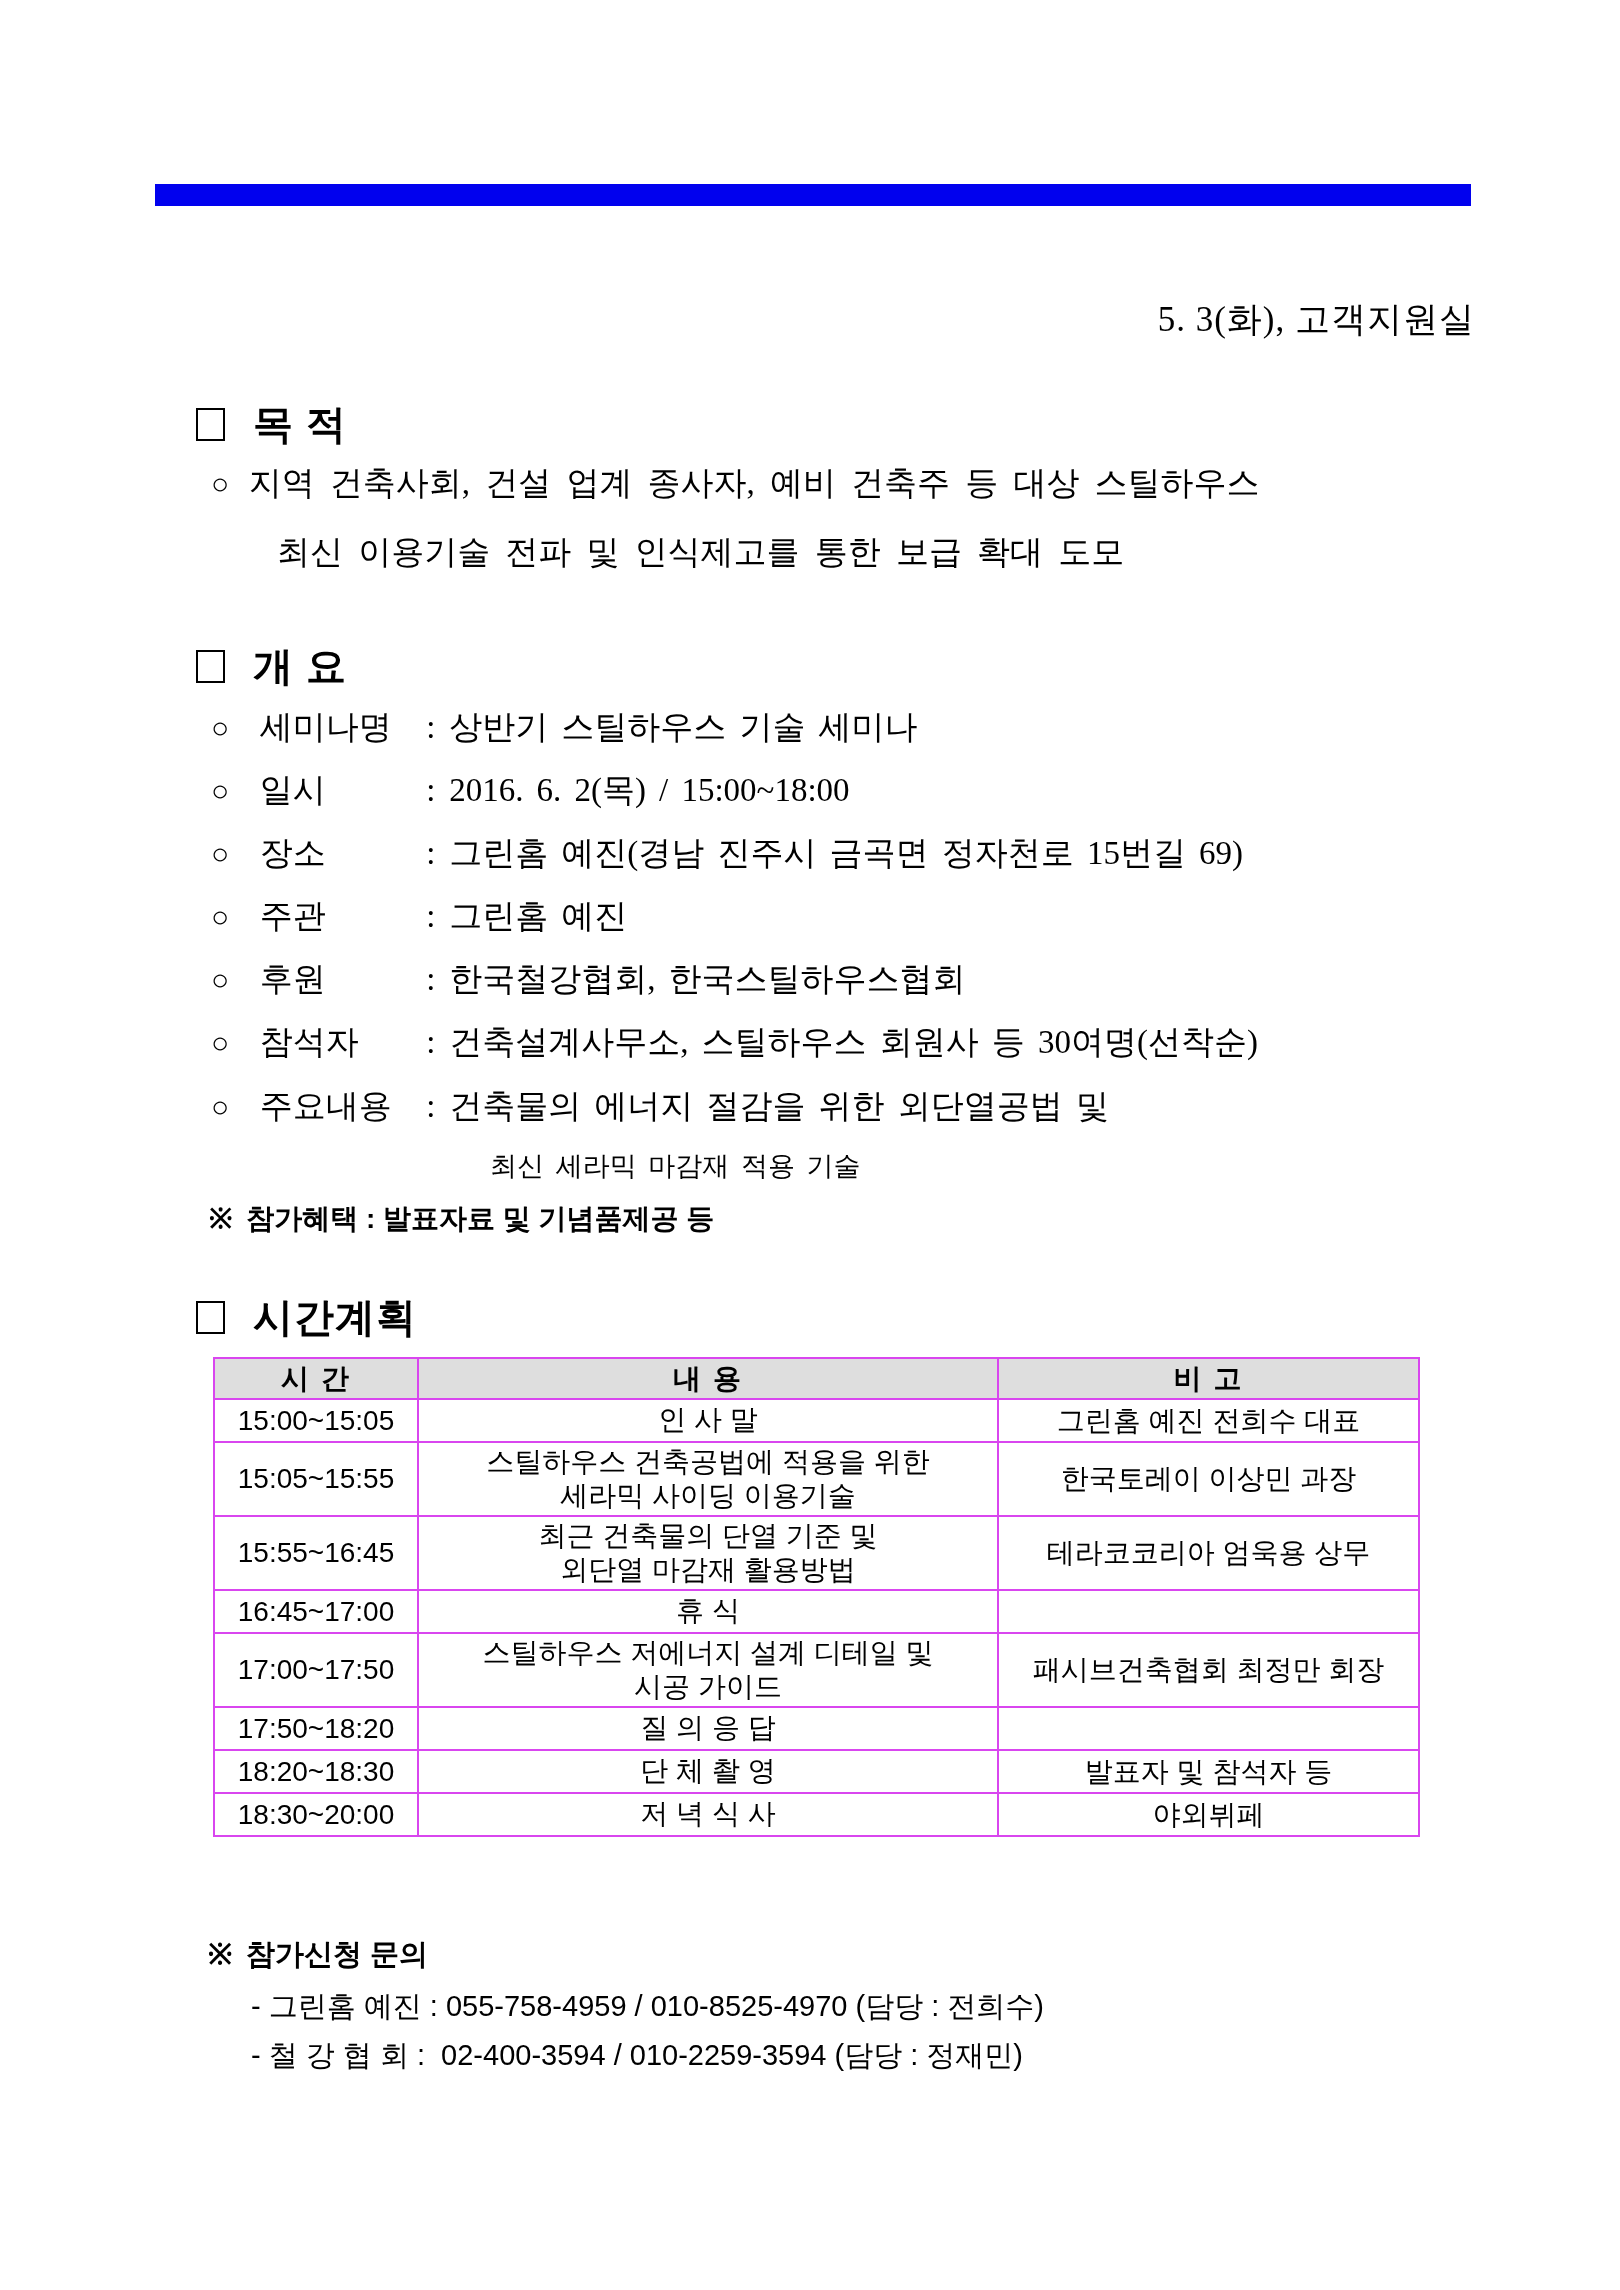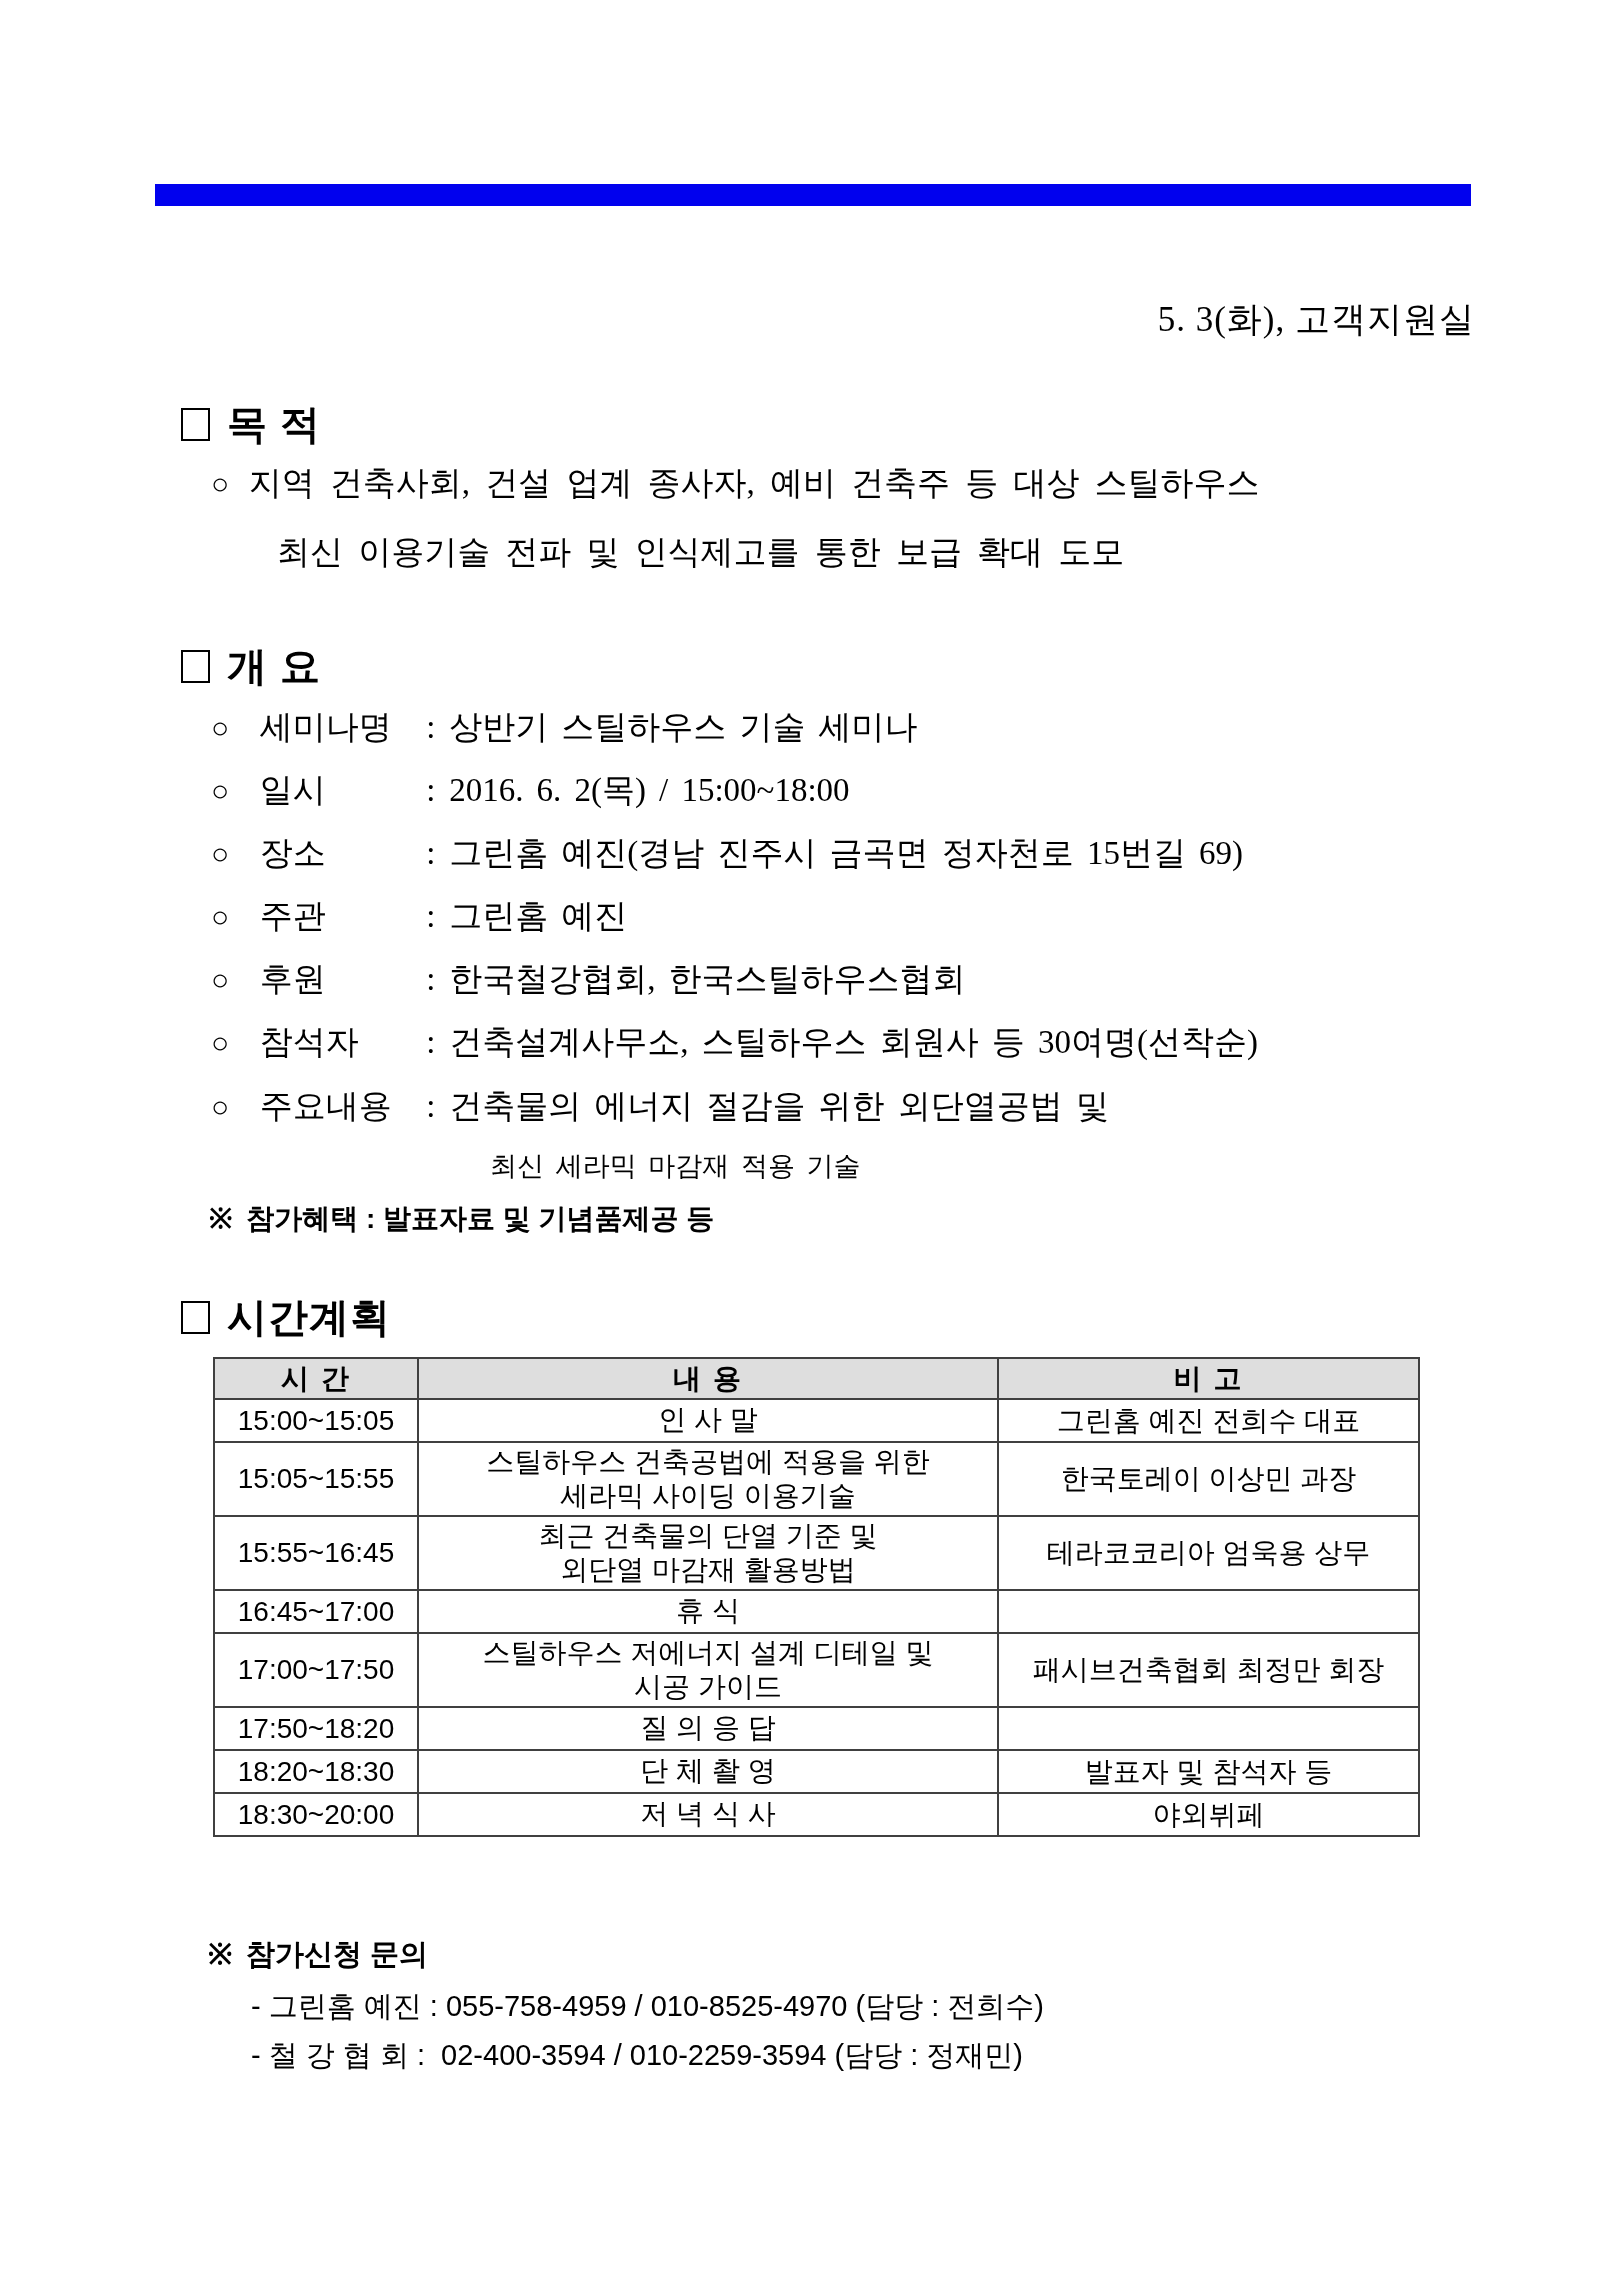--- a/index.html
+++ b/index.html
@@ -24,22 +24,22 @@
   }
 
   
   .date-line {
     position: absolute; top: 296px; right: 145px;
     font-family: "Liberation Serif", serif; font-size: 35px; letter-spacing: 1px;
   }
 
   
   .section-heading {
-    position: absolute; left: 181px;
-    display: flex; align-items: center; gap: 17px;
+    position: absolute; left: 196px;
+    display: flex; align-items: center; gap: 28px;
     font-size: 40px; font-weight: 700; letter-spacing: 1px;
   }
   .marker-box { width: 29px; height: 33px; border: 2.9px solid #000; flex: 0 0 auto; }
   #purpose-heading { top: 397px; }
   #overview-heading { top: 639px; }
   #schedule-heading { top: 1290px; }
   .bullet-line {
     position: absolute; left: 211px;
     display: flex; align-items: baseline; gap: 19.6px;
     font-family: "Liberation Serif", serif; font-size: 33px; word-spacing: 6.9px; line-height: 1.2;
@@ -71,21 +71,21 @@
     font-size: 28px; font-weight: 700;
   }
 
   
   .schedule-table {
     position: absolute; left: 213px; top: 1357px;
     border-collapse: collapse; table-layout: fixed; width: 1206px;
     border: 2.9px solid #000;
   }
   .schedule-table th, .schedule-table td {
-    border: 2px solid #404040; text-align: center; vertical-align: middle;
+    border: 2px solid #d946ef; text-align: center; vertical-align: middle;
     font-size: 28px; padding: 0 5.9px;
   }
   .schedule-table th {
     background: #dedede; font-weight: 700; height: 41px; letter-spacing: 2px;
   }
   .row-short td { height: 43px; }
   .row-tall td { height: 74px; }
   .cell-content { white-space: pre-line; line-height: 1.22; }
 
   

